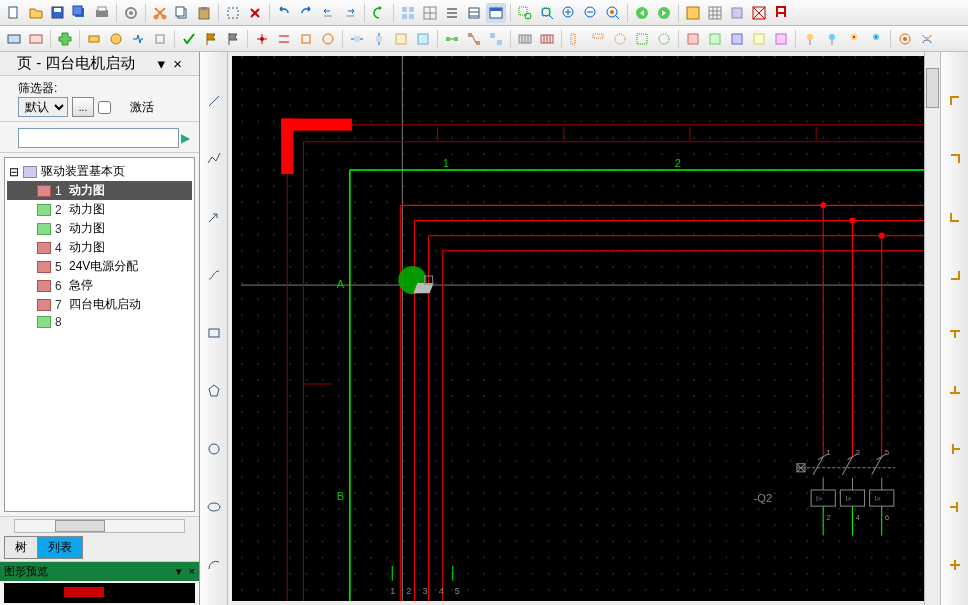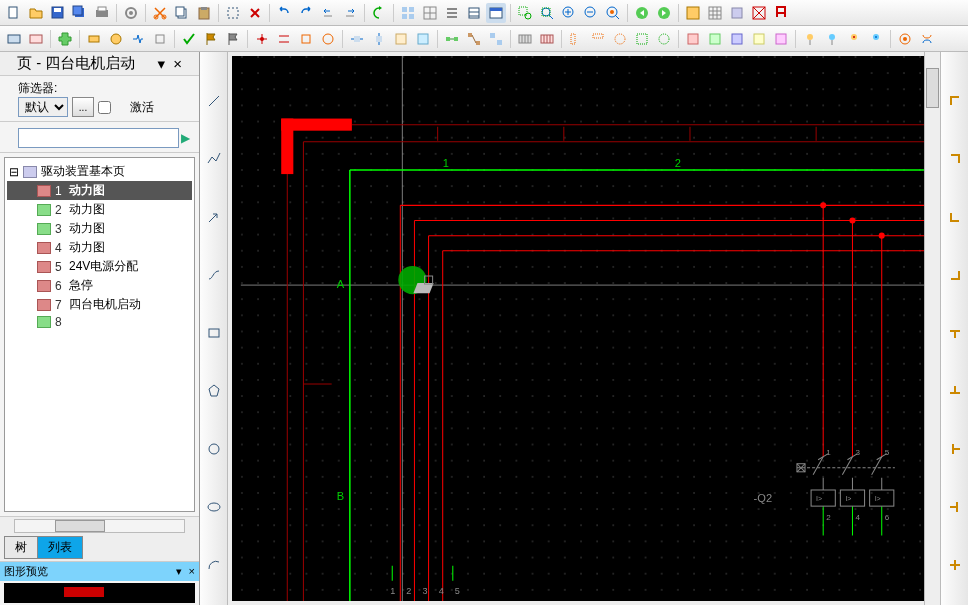--- a/index.html
+++ b/index.html
@@ -26,21 +26,21 @@
 .tree-node.active .num { color: #fff; }
 .node-icon { width: 14px; height: 12px; background: #d88; border: 1px solid #a55; }
 .node-icon.green { background: #8d8; border-color: #5a5; }
 .node-icon.proj { background: #cce; border-color: #88a; }
 .hscroll { height: 18px; background: #eee; border-top: 1px solid #ccc; display: flex; align-items: center; }
 .hscroll .track { flex: 1; height: 14px; background: #f4f4f4; border: 1px solid #bbb; margin: 0 14px; position: relative; }
 .hscroll .thumb { position: absolute; left: 40px; width: 50px; height: 100%; background: #dcdcdc; border: 1px solid #999; }
 .tab-strip { display: flex; padding: 2px 4px; gap: 0; background: #eee; }
 .tab { padding: 2px 10px; border: 1px solid #888; background: #0ea5e9; font-size: 12px; cursor: pointer; margin-right: -1px; }
 .tab.inactive { background: #e8e8e8; }
-.preview-header { display: flex; align-items: center; justify-content: space-between; padding: 2px 4px; font-size: 11px; background: #7dd3fc; border-top: 1px solid #ccc; }
+.preview-header { display: flex; align-items: center; justify-content: space-between; padding: 2px 4px; font-size: 11px; background: #15803d; border-top: 1px solid #ccc; }
 .preview-body { height: 20px; background: #000; margin: 2px 4px; position: relative; }
 .vtoolbar { width: 28px; background: linear-gradient(90deg,#fdfdfd,#e6e6e6); border-right: 1px solid #bbb; display: flex; flex-direction: column; align-items: center; padding: 4px 0; gap: 4px; }
 .vtoolbar.right { border-right: none; border-left: 1px solid #bbb; }
 .vt-btn { width: 20px; height: 20px; display: flex; align-items: center; justify-content: center; cursor: pointer; border: 1px solid transparent; margin-top: 36px; }
 .canvas-wrap { flex: 1; position: relative; background: #eee; padding: 4px; }
 .canvas { width: 100%; height: 100%; background: #000; position: relative; overflow: hidden; }
 .vscroll { position: absolute; right: 0; top: 0; bottom: 0; width: 16px; background: #eee; border-left: 1px solid #bbb; }
 .vscroll .vthumb { position: absolute; top: 16px; left: 1px; right: 1px; height: 40px; background: #dcdcdc; border: 1px solid #999; }
 svg.mini-icon { width: 16px; height: 16px; }
 </style>

